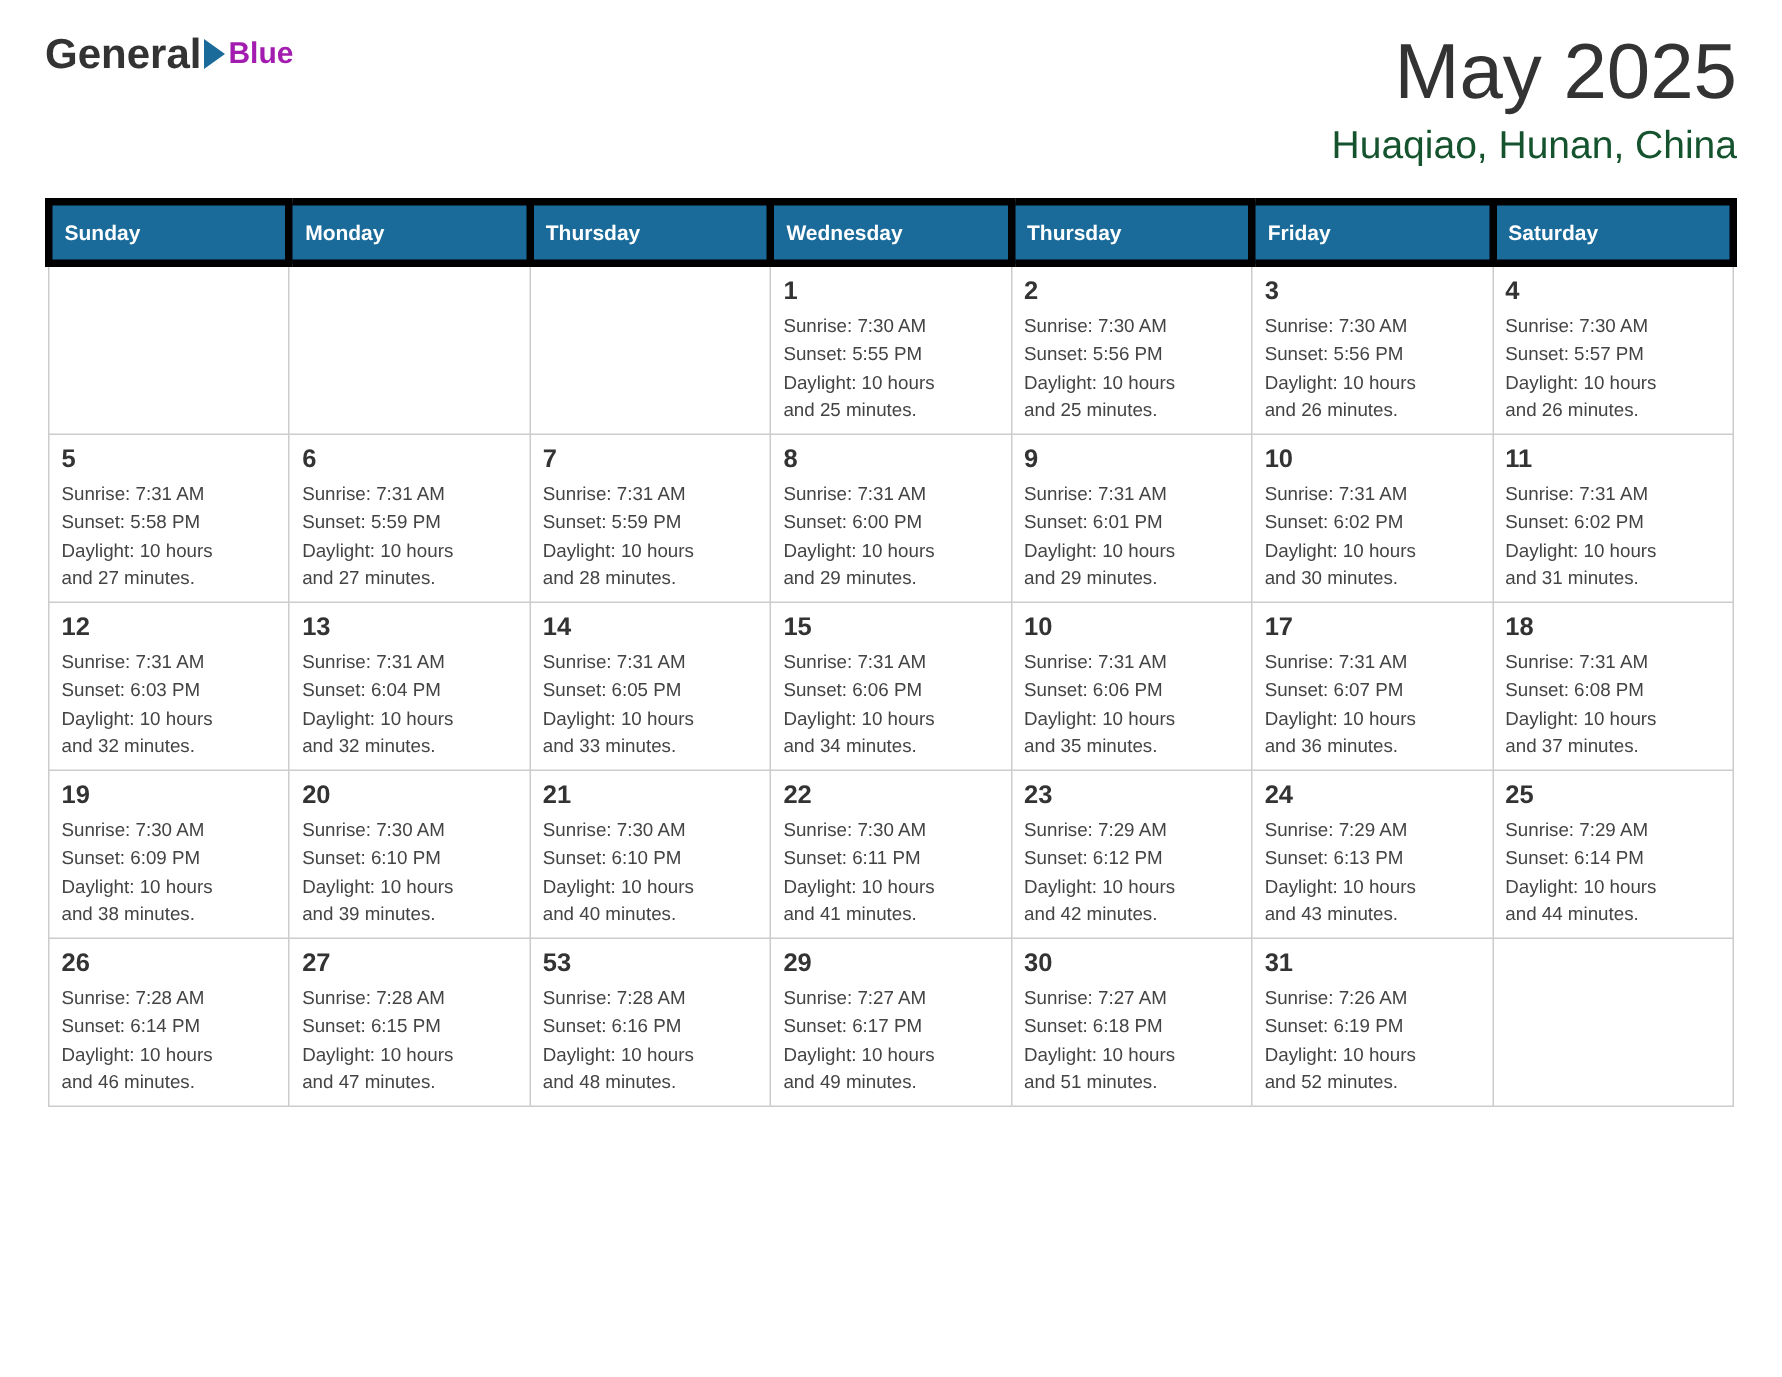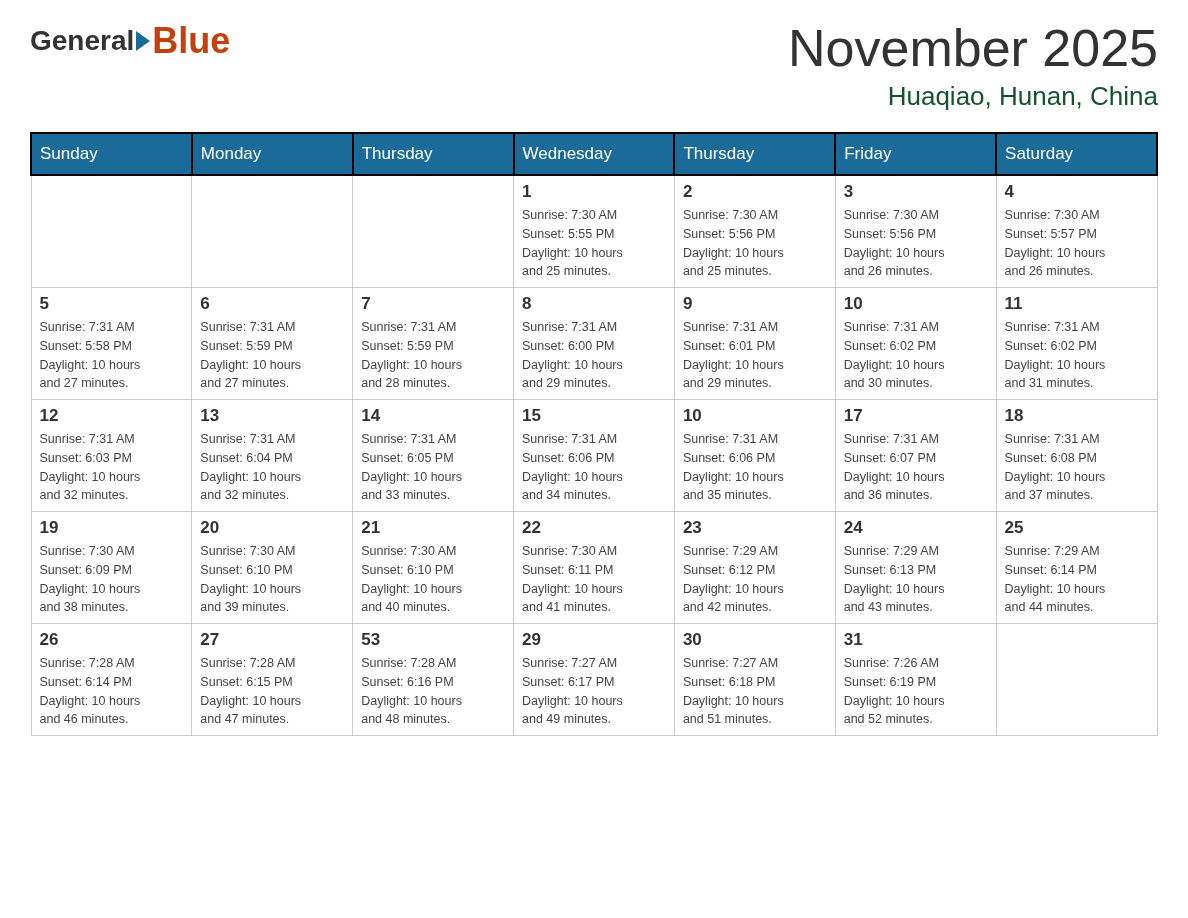--- a/index.html
+++ b/index.html
@@ -34,22 +34,22 @@
     .logo-arrow {
       display: inline-block;
       width: 0;
       height: 0;
       border-left: 14px solid #1a6b9a;
       border-top: 10px solid transparent;
       border-bottom: 10px solid transparent;
       margin: 0 2px;
     }
     .logo-blue {
-      color: #c2410c;
-      font-size: 36px;
+      color: #a21caf;
+      font-size: 20px;
       font-weight: bold;
     }
     .title-section {
       text-align: right;
     }
     .month-title {
       font-size: 52px;
       font-weight: normal;
       color: #333;
       line-height: 1.1;
@@ -61,24 +61,24 @@
     }
     .calendar {
       width: 100%;
       border-collapse: collapse;
       table-layout: fixed;
     }
     .calendar thead th {
       background-color: #1a6b9a;
       color: #fff;
       padding: 10px 8px;
-      font-size: 17px;
-      font-weight: normal;
+      font-size: 14px;
+      font-weight: bold;
       text-align: left;
-      border: 2px solid #000000;
+      border: 5px solid #000000;
     }
     .calendar tbody td {
       border: 1px solid #ccc;
       vertical-align: top;
       padding: 6px 8px;
       height: 110px;
     }
     .day-number {
       font-size: 17px;
       font-weight: bold;
@@ -102,21 +102,21 @@
 
 <div class="header">
   <div class="logo">
     <div class="logo-text">
       <span class="logo-general">General</span>
       <span class="logo-arrow"></span>
       <span class="logo-blue">Blue</span>
     </div>
   </div>
   <div class="title-section">
-    <div class="month-title">November 2025</div>
+    <div class="month-title">May 2025</div>
     <div class="location-title">Huaqiao, Hunan, China</div>
   </div>
 </div>
 
 <table class="calendar">
   <thead>
     <tr>
     <th>Sunday</th>
         <th>Monday</th>
         <th>Thursday</th>

